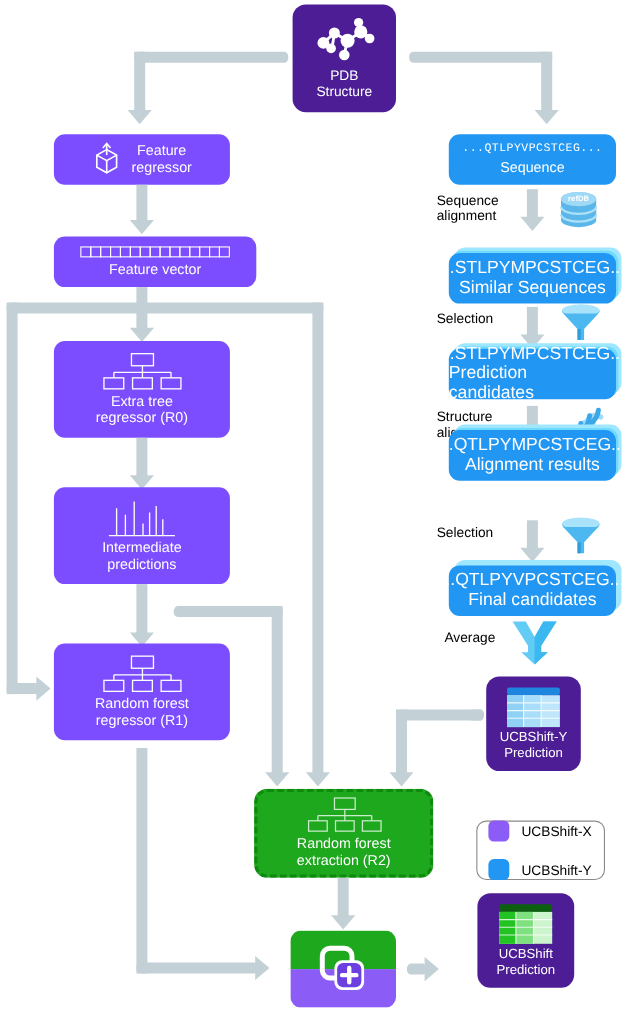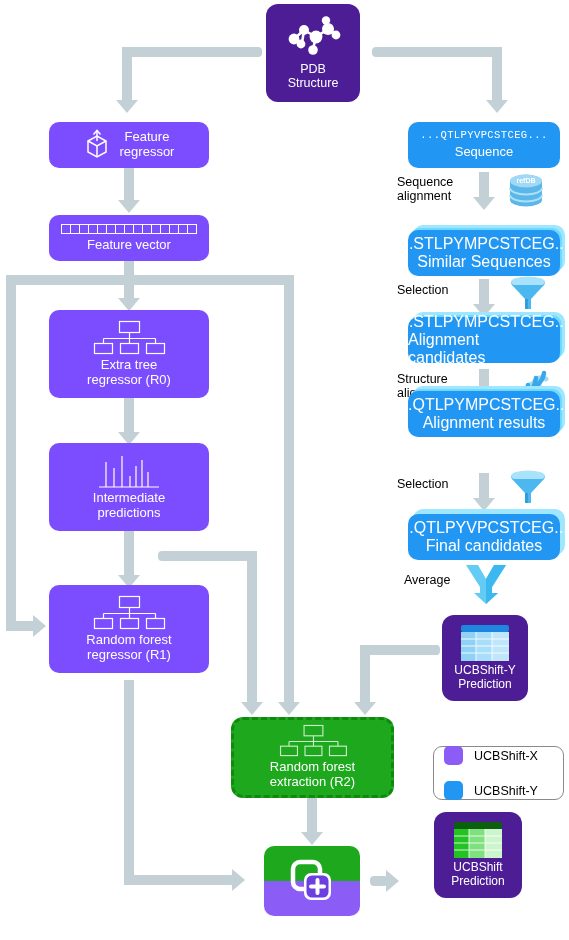--- a/index.html
+++ b/index.html
@@ -76,21 +76,21 @@
       <span style="font-size:13px;line-height:1.12;">
         <span>Feature</span><br>
         <span>regressor</span>
       </span>
     </div>
   </div>
 
   <div class="conn" style="left:124px;top:168px;width:10px;height:35px;"></div>
   <div class="arrowd" style="left:118px;top:200px;"></div>
 
-  <div class="node purple" style="left:49px;top:215px;width:160px;height:46px;">
+  <div class="node purple" style="left:49px;top:215px;width:184px;height:46px;">
     <span class="icn">
       <svg width="136" height="11" viewBox="0 0 136 11">
         <g fill="none" stroke="#fff" stroke-width="1">
           <rect x="0.5" y="0.5" width="9" height="9"></rect>
             <rect x="9.5" y="0.5" width="9" height="9"></rect>
           <rect x="18.5" y="0.5" width="9" height="9"></rect>
             <rect x="27.5" y="0.5" width="9" height="9"></rect>
           <rect x="36.5" y="0.5" width="9" height="9"></rect>
             <rect x="45.5" y="0.5" width="9" height="9"></rect>
           <rect x="54.5" y="0.5" width="9" height="9"></rect>
@@ -251,21 +251,21 @@
       <path d="M4 8 L17 22 L17 32 L23 32 L23 22 L36 8 Z" fill="#4db8f0"></path>
       <path d="M17 22 L17 32 L20 32 L20 22 Z" fill="#2f9fdb"></path>
     </svg>
   </div>
 
   <div class="stackwrap" style="left:408px;top:317px;width:152px;height:46px;">
     <div class="layer l1"></div>
     <div class="layer l2"></div>
     <div class="front">
       <div class="seq">...STLPYMPCSTCEG...</div>
-      <div class="lbl">Alignment candidates</div>
+      <div class="lbl">Prediction candidates</div>
     </div>
   </div>
 
   <div class="steplbl" style="left:397px;top:372px;width:72px;">
     <span>Structure</span><br>
     <span>alignment</span>
   </div>
   <div class="conn" style="left:479px;top:369px;width:10px;height:28px;"></div>
   <div class="arrowd" style="left:473px;top:394px;"></div>
   <div style="position:absolute;left:508px;top:370px;">
@@ -361,21 +361,21 @@
     </span>
     <div class="lbl">
       <span>Random forest</span><br>
       <span>extraction (R2)</span>
     </div>
   </div>
 
   <div class="conn" style="left:307px;top:798px;width:10px;height:38px;"></div>
   <div class="arrowd" style="left:301px;top:832px;"></div>
 
-  <div id="legend" style="left:433px;top:746px;width:131px;height:54px;gap:16px;">
+  <div id="legend" style="left:433px;top:746px;width:117px;height:54px;gap:16px;">
     <div class="legrow">
       <span class="legsw" style="background:#8b5cf6;"></span>
       <span class="legtx">UCBShift-X</span>
     </div>
     <div class="legrow">
       <span class="legsw" style="background:#2196f3;"></span>
       <span class="legtx">UCBShift-Y</span>
     </div>
   </div>
 

